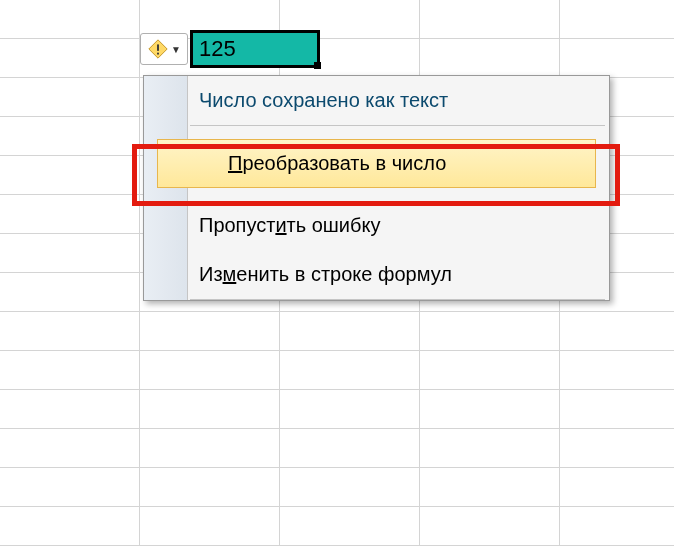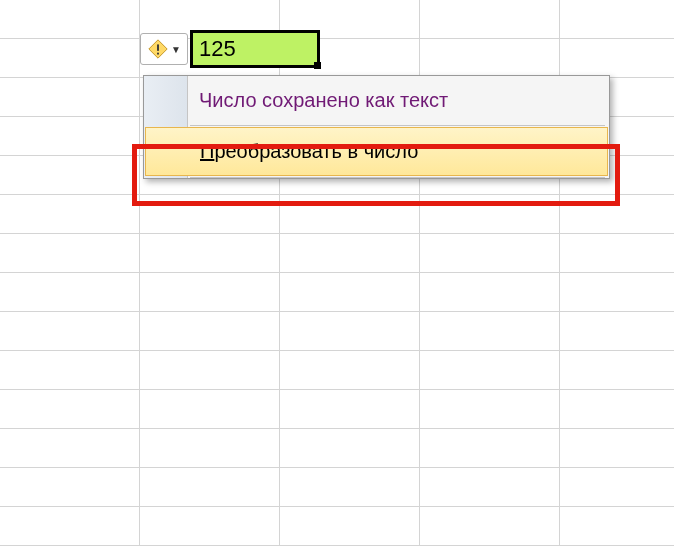--- a/index.html
+++ b/index.html
@@ -33,21 +33,21 @@
       flex: 0 0 140px;
       background: #ffffff;
     }
     .selected-cell {
       position: absolute;
       top: 30px;
       left: 190px;
       width: 130px;
       height: 38px;
       border: 3px solid #000000;
-      background: #bef264;
+      background: #14b8a6;
       display: flex;
       align-items: center;
       padding-left: 6px;
       font-size: 22px;
     }
     .selected-cell::after {
       content: '';
       position: absolute;
       right: -4px;
       bottom: -4px;
@@ -105,28 +105,28 @@
       position: relative;
       height: 49px;
       display: flex;
       align-items: center;
       padding-left: 55px;
       font-size: 20px;
       color: #000000;
       cursor: default;
     }
     .menu-item.header {
-      color: #701a75;
+      color: #0c4a6e;
       cursor: default;
     }
     .menu-item.highlighted {
       background: linear-gradient(to bottom, #fff4c8, #ffe89a);
       border: 1px solid #e8b64d;
-      margin: 1px;
-      padding-left: 54px;
+      margin: 13px;
+      padding-left: 70px;
     }
     .menu-item.highlighted .menu-text {
       color: #000000;
     }
     .red-box {
       position: absolute;
       top: 144px;
       left: 132px;
       width: 488px;
       height: 62px;
@@ -268,18 +268,24 @@
   <div class="menu-item header">
     <span class="menu-text">Число сохранено как текст</span>
   </div>
   <div class="menu-separator"></div>
 
   <div class="menu-item highlighted">
     <span class="menu-text"><span class="underline">П</span>реобразовать в число</span>
   </div>
 
 
-
+  <div class="menu-item">
+    <span class="menu-text"><span>Пропуст</span><span class="underline">и</span><span>ть ошибку</span></span>
+  </div>
+
+  <div class="menu-item">
+    <span class="menu-text"><span>Из</span><span class="underline">м</span><span>енить в строке формул</span></span>
+  </div>
   <div class="menu-separator"></div>
 
 </div>
 
 <div class="red-box"></div>
 
 </body></html>

